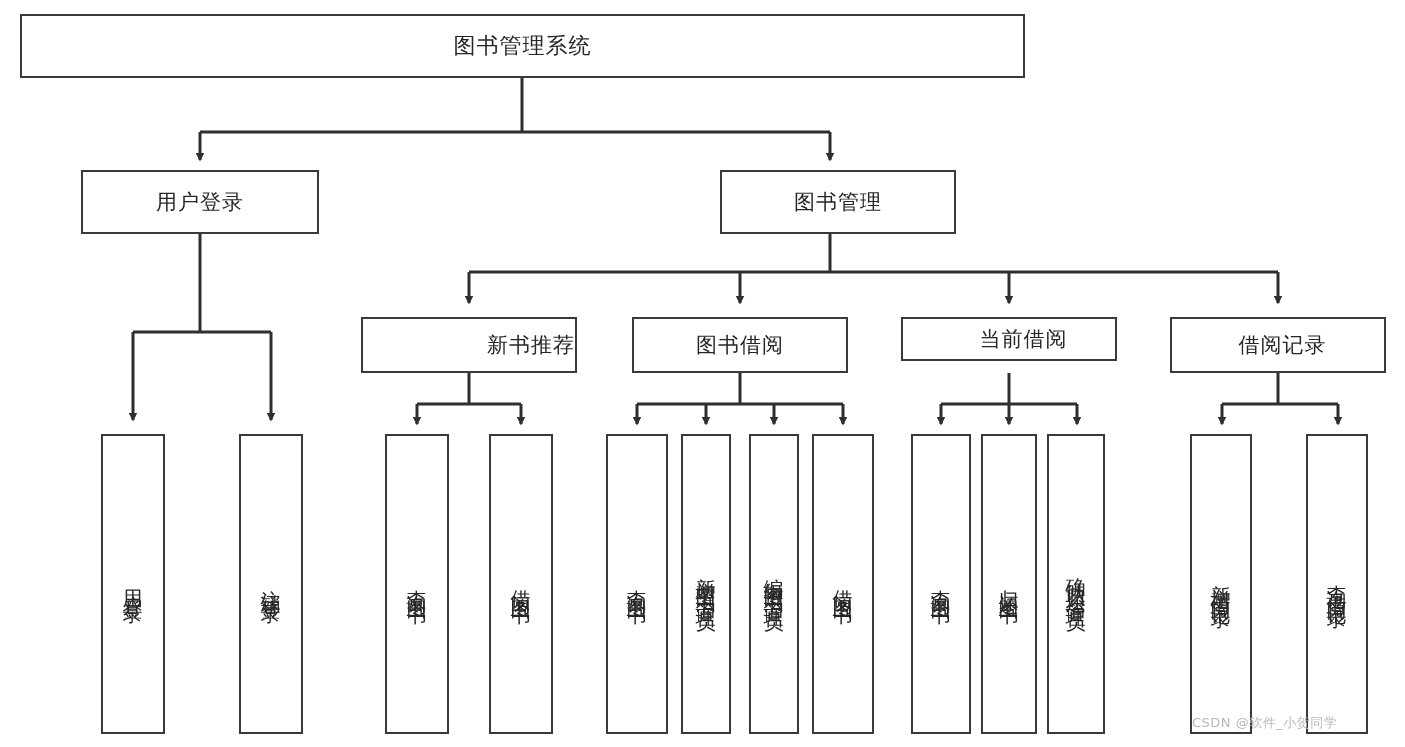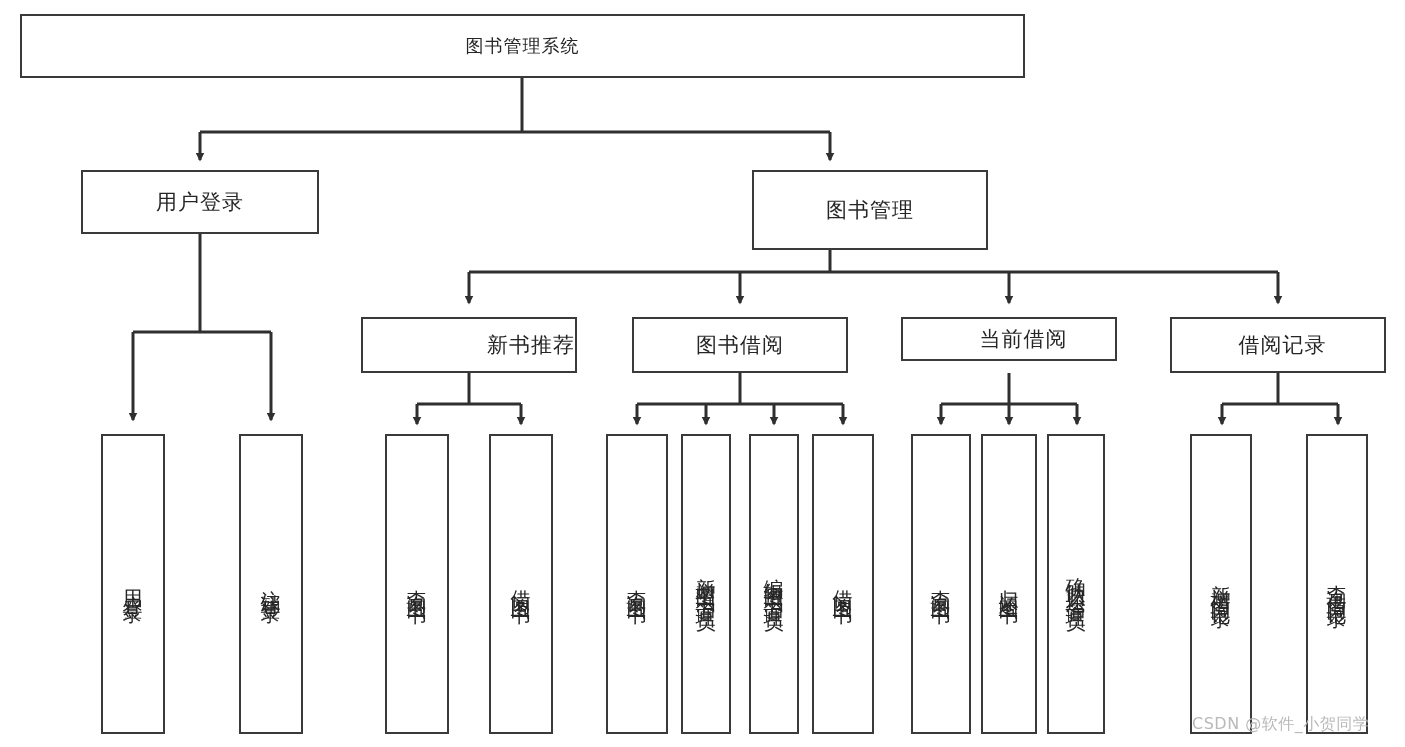--- a/index.html
+++ b/index.html
@@ -34,41 +34,41 @@
     align-items: center;
     justify-content: center;
     color: #262626;
   }
   .node-h {
     font-size: 21px;
     letter-spacing: 1px;
     white-space: nowrap;
   }
   .node.root {
-    font-size: 18px;
+    font-size: 22px;
   }
   .node-v {
     writing-mode: vertical-rl;
     text-orientation: upright;
     font-size: 20px;
     letter-spacing: 5px;
     line-height: 1;
     align-items: center;
     justify-content: center;
     padding-top: 6px;
     padding-bottom: 6px;
   }
   .node-v .vtext {
     writing-mode: vertical-rl;
     text-orientation: upright;
     display: block;
   }
   .watermark {
     position: absolute;
-    font-size: 16px;
+    font-size: 13px;
     color: #b9b9b9;
     white-space: nowrap;
     letter-spacing: 0.5px;
   }
 </style>
 </head>
 <body>
 
 <div id="diagram-root">
 
@@ -122,21 +122,21 @@
     </g>
   </svg>
 
   <div class="node node-h root" style="left:20px; top:14px; width:1005px; height:64px;">
     <span>图书管理系统</span>
   </div>
 
   <div class="node node-h" style="left:81px; top:170px; width:238px; height:64px;">
     <span>用户登录</span>
   </div>
-  <div class="node node-h" style="left:752px; top:170px; width:236px; height:80px;">
+  <div class="node node-h" style="left:720px; top:170px; width:236px; height:64px;">
     <span>图书管理</span>
   </div>
 
   <div class="node node-h" style="left:361px; top:317px; width:216px; height:56px;justify-content:flex-end;">
     <span>新书推荐</span>
   </div>
   <div class="node node-h" style="left:632px; top:317px; width:216px; height:56px;">
     <span>图书借阅</span>
   </div>
   <div class="node node-h" style="left:901px; top:317px; width:216px; height:44px;padding-left:29px;">

